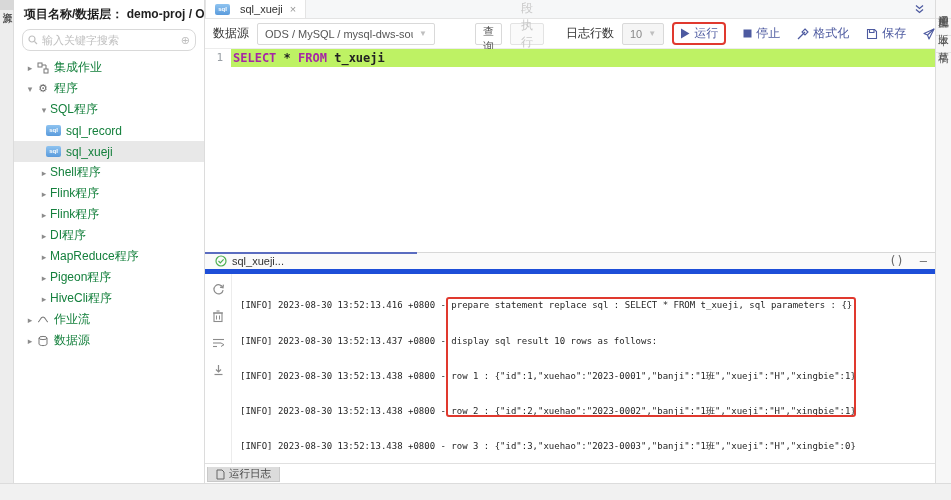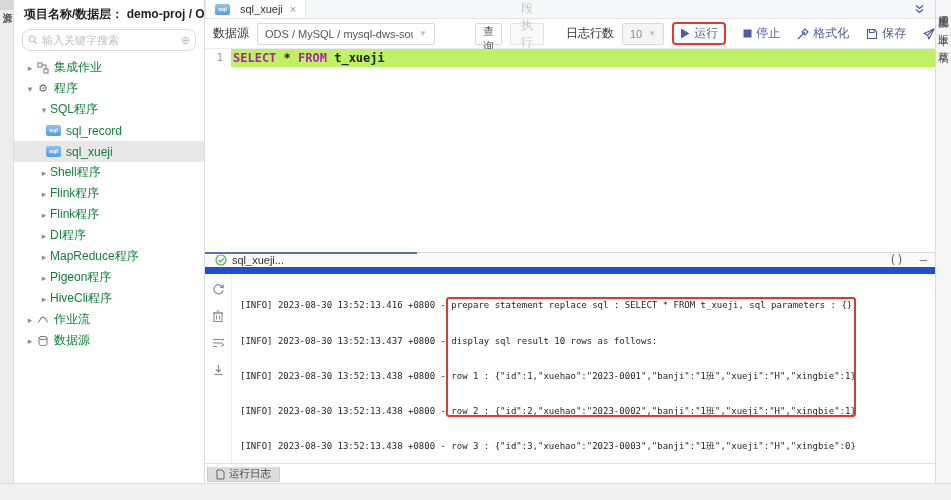--- a/index.html
+++ b/index.html
@@ -55,21 +55,21 @@
   .run-annot { position:absolute; inset:0; border:2px solid #e0392e; border-radius:4px; pointer-events:none; }
 
   .editor { position:relative; height:203px; background:#fff; font-family:"DejaVu Sans Mono","Liberation Mono",monospace; font-size:12px; }
   .ed-line { display:flex; height:18px; line-height:18px; }
   .ed-gutter { width:26px; text-align:right; padding-right:8px; color:#9aa0a6; background:#fff; flex:none; font-size:11px; }
   .ed-code { flex:1; background:#bef264; font-weight:bold; color:#222; padding-left:2px; white-space:pre; }
   .kw { color:#a626a4; }
 
   
   .logpanel { position:absolute; left:0; right:0; top:252px; bottom:0; }
-  .log-header { position:relative; height:22px; background:#fafafa; border-top:1px solid #d8d8d8; border-bottom:7px solid #1d4ed8; display:flex; align-items:center; }
+  .log-header { position:relative; height:22px; background:#fafafa; border-top:1px solid #d8d8d8; border-bottom:5px solid #1d4ed8; display:flex; align-items:center; }
   .log-tab-indicator { position:absolute; left:0; top:-1px; width:212px; height:2px; background:#5a6cc0; }
   .log-tab { display:flex; align-items:center; gap:5px; padding:0 10px; font-size:11px; color:#333; height:100%; cursor:pointer; }
   .log-header .spacer { flex:1; }
   .hdr-ic { color:#666; font-size:12px; padding:0 8px; cursor:pointer; font-family:"DejaVu Sans Mono",monospace; }
   .log-body { position:relative; height:190px; display:flex; border-bottom:1px solid #e0e0e0; }
   .log-gutter { width:27px; flex:none; border-right:1px solid #ececec; display:flex; flex-direction:column; align-items:center; padding-top:8px; gap:13px; }
   .gut-ic { color:#8c8c8c; cursor:pointer; height:14px; }
   .log-lines { position:relative; flex:1; overflow:hidden; padding:3px 0 0 8px; font-family:"DejaVu Sans Mono","Liberation Mono",monospace; font-size:9px; line-height:11.7px; color:#1f1f1f; white-space:pre; }
   .log-annot { position:absolute; left:214px; top:23px; width:410px; height:120px; border:2px solid #e0392e; border-radius:3px; pointer-events:none; }
   .log-footer { height:18px; display:flex; align-items:flex-end; }

